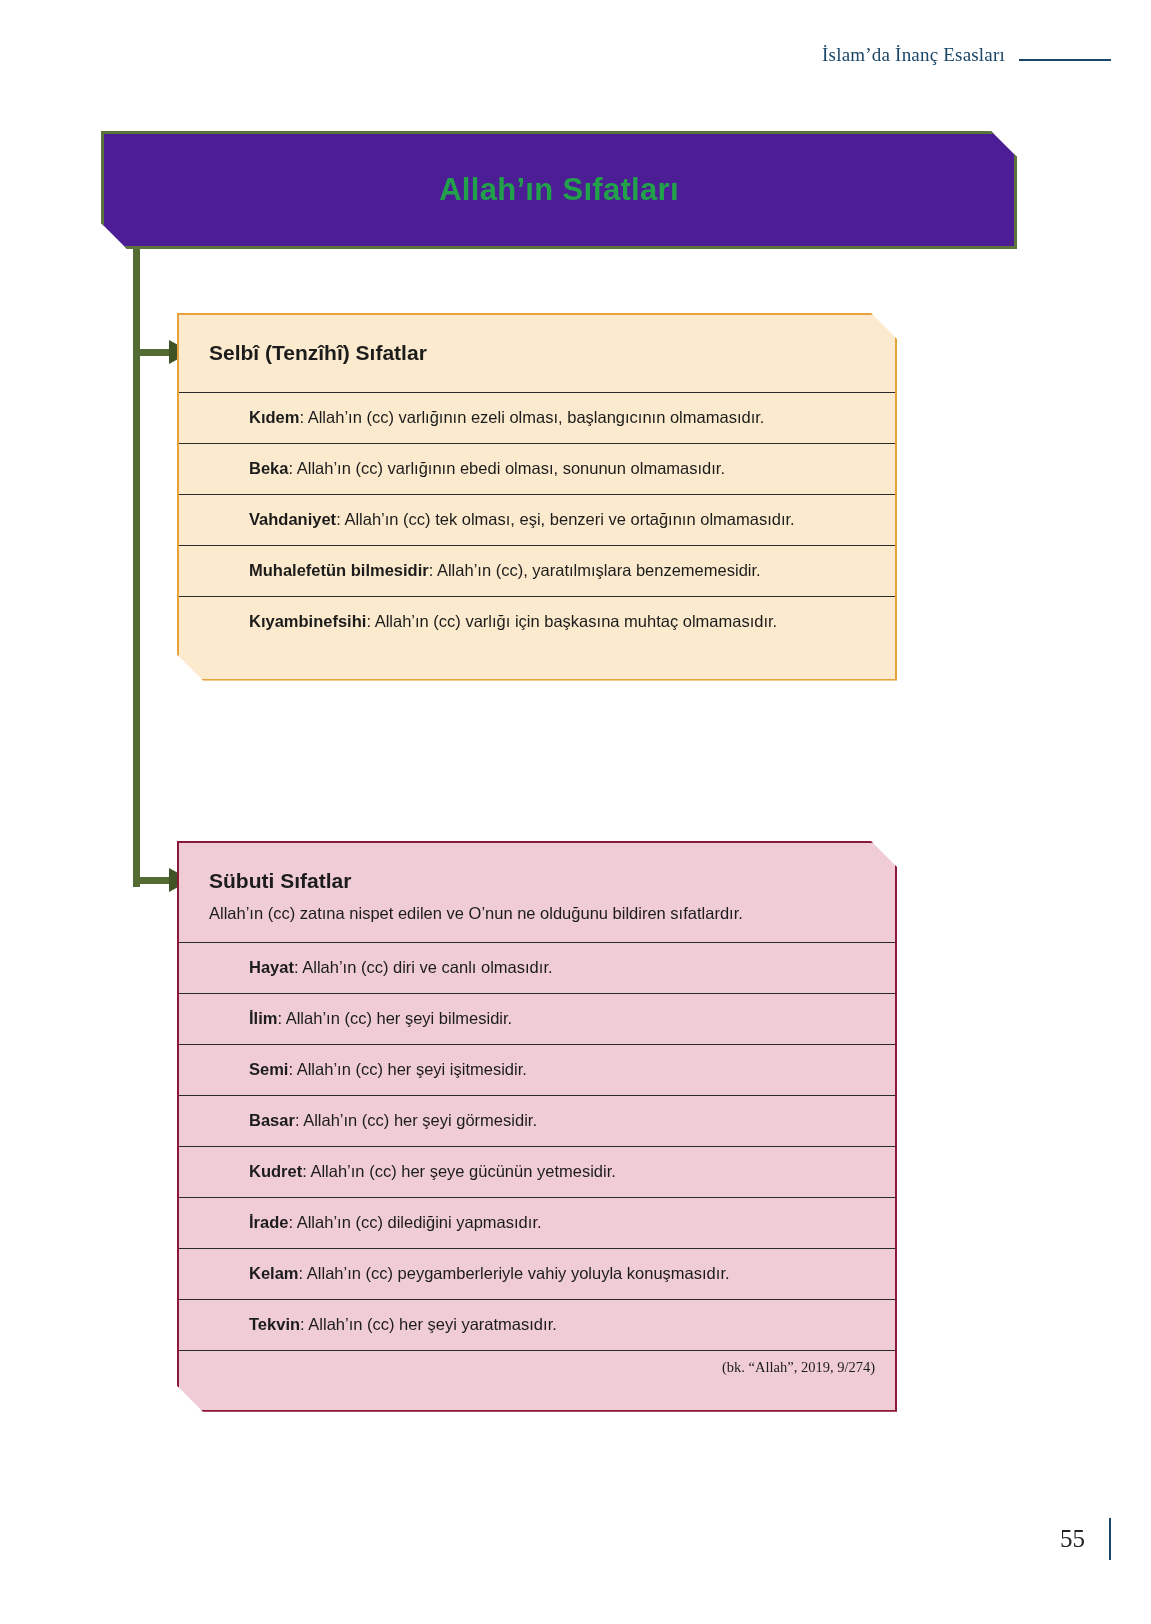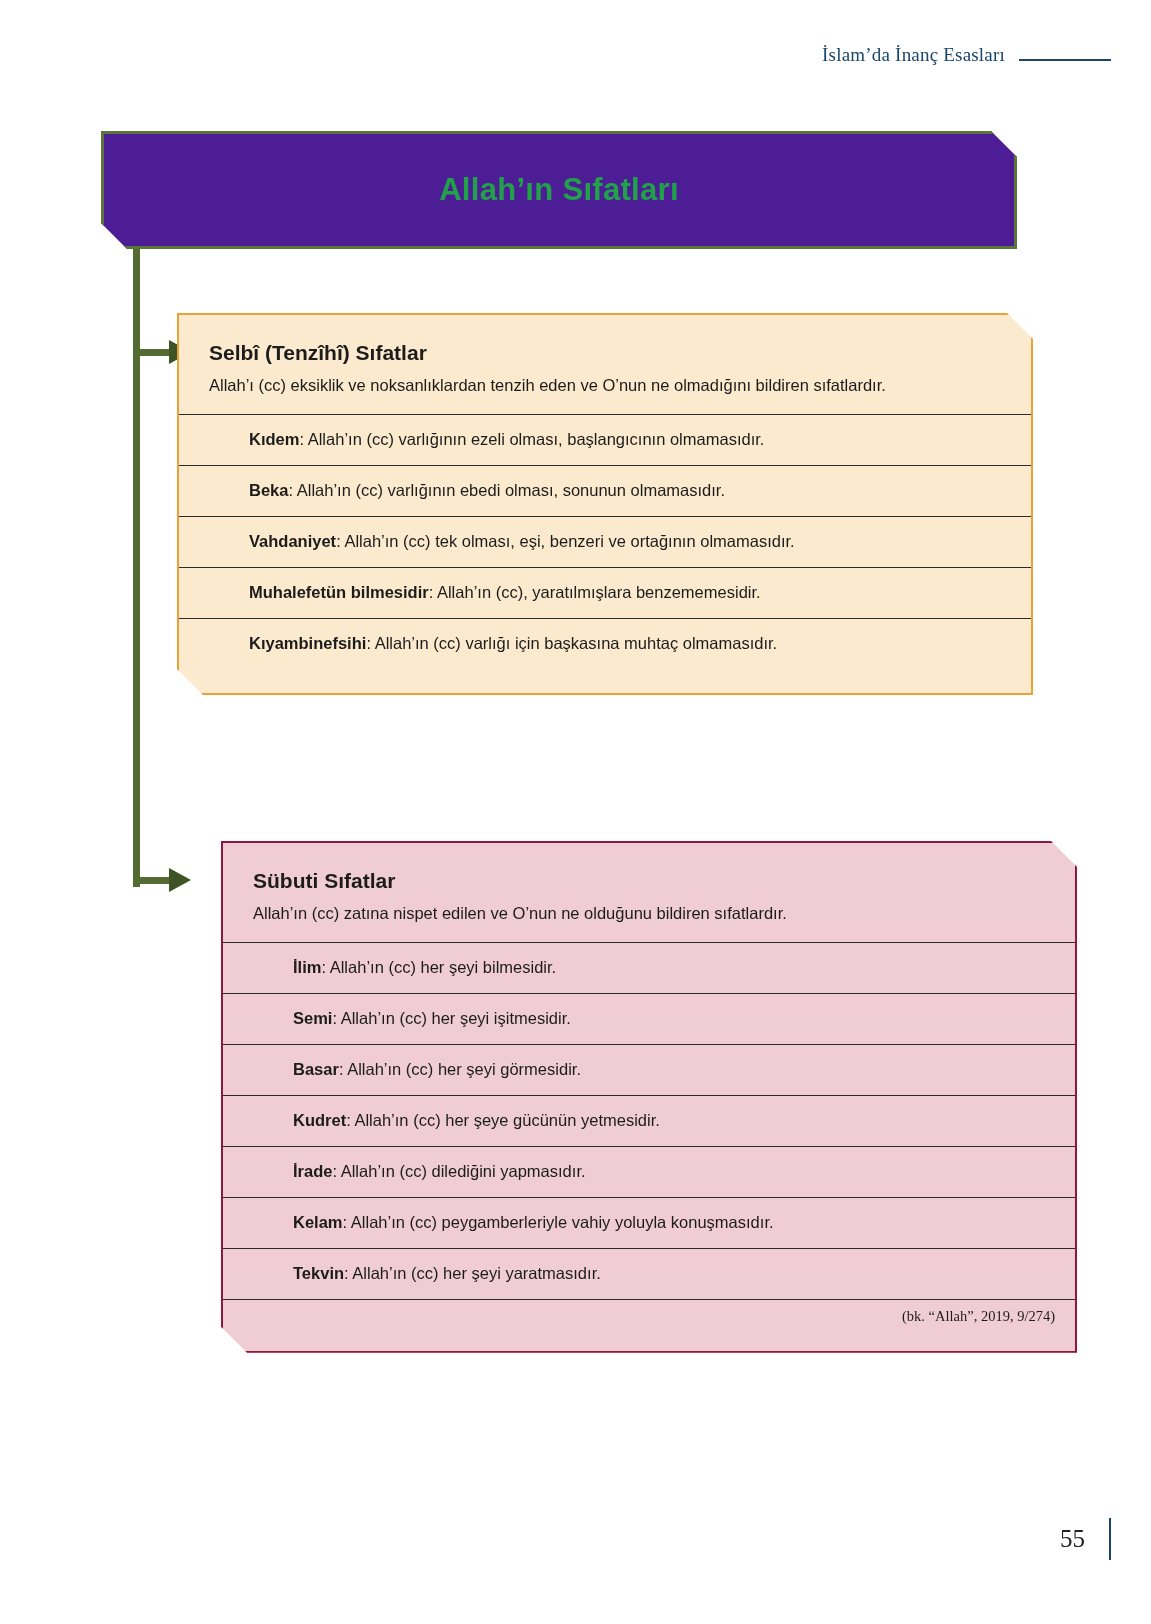--- a/index.html
+++ b/index.html
@@ -86,35 +86,34 @@
     color: #21a14a;
     font-size: 31px;
     font-weight: bold;
     letter-spacing: .3px;
   }
 
   
   .section {
     position: absolute;
     left: 177px;
-    width: 856px;
+    width: 720px;
     border: 2px solid;
     clip-path: polygon(0 0, calc(100% - 26px) 0, 100% 26px, 100% 100%, 26px 100%, 0 calc(100% - 26px));
-    padding-bottom: 24px;
+    padding-bottom: 32px;
   }
   .section-cream {
     top: 313px;
     background: #fbeacd;
     border-color: #e8a23c;
   }
   .section-pink {
     top: 841px;
     background: #f0cdd6;
     border-color: #8e1838;
-    margin-left: 44px;
   }
 
   .section-head {
     padding: 26px 28px 18px 30px;
   }
   .section-title {
     font-size: 21px;
     font-weight: bold;
     color: #1c1c1c;
     margin-bottom: 9px;
@@ -177,21 +176,20 @@
 <div class="arrow arrow-1"></div>
 <div class="arrow arrow-2"></div>
 
 <div class="title-banner">
   <span class="title-banner-text">Allah’ın Sıfatları</span>
 </div>
 
 <div class="section section-cream">
   <div class="section-head">
     <div class="section-title">Selbî (Tenzîhî) Sıfatlar</div>
-    <div class="section-desc">Allah’ı (cc) eksiklik ve noksanlıklardan tenzih eden ve O’nun ne olmadığını bildiren sıfatlardır.</div>
   </div>
 
   <div class="attr-row">
     <span class="attr-name">Kıdem</span><span>: Allah’ın (cc) varlığının ezeli olması, başlangıcının olmamasıdır.</span>
   </div>
   <div class="attr-row">
     <span class="attr-name">Beka</span><span>: Allah’ın (cc) varlığının ebedi olması, sonunun olmamasıdır.</span>
   </div>
   <div class="attr-row">
     <span class="attr-name">Vahdaniyet</span><span>: Allah’ın (cc) tek olması, eşi, benzeri ve ortağının olmamasıdır.</span>
@@ -204,20 +202,23 @@
   </div>
 </div>
 
 <div class="section section-pink">
   <div class="section-head">
     <div class="section-title">Sübuti Sıfatlar</div>
     <div class="section-desc">Allah’ın (cc) zatına nispet edilen ve O’nun ne olduğunu bildiren sıfatlardır.</div>
   </div>
 
   <div class="attr-row">
+    <span class="attr-name">Hayat</span><span>: Allah’ın (cc) diri ve canlı olmasıdır.</span>
+  </div>
+  <div class="attr-row">
     <span class="attr-name">İlim</span><span>: Allah’ın (cc) her şeyi bilmesidir.</span>
   </div>
   <div class="attr-row">
     <span class="attr-name">Semi</span><span>: Allah’ın (cc) her şeyi işitmesidir.</span>
   </div>
   <div class="attr-row">
     <span class="attr-name">Basar</span><span>: Allah’ın (cc) her şeyi görmesidir.</span>
   </div>
   <div class="attr-row">
     <span class="attr-name">Kudret</span><span>: Allah’ın (cc) her şeye gücünün yetmesidir.</span>

